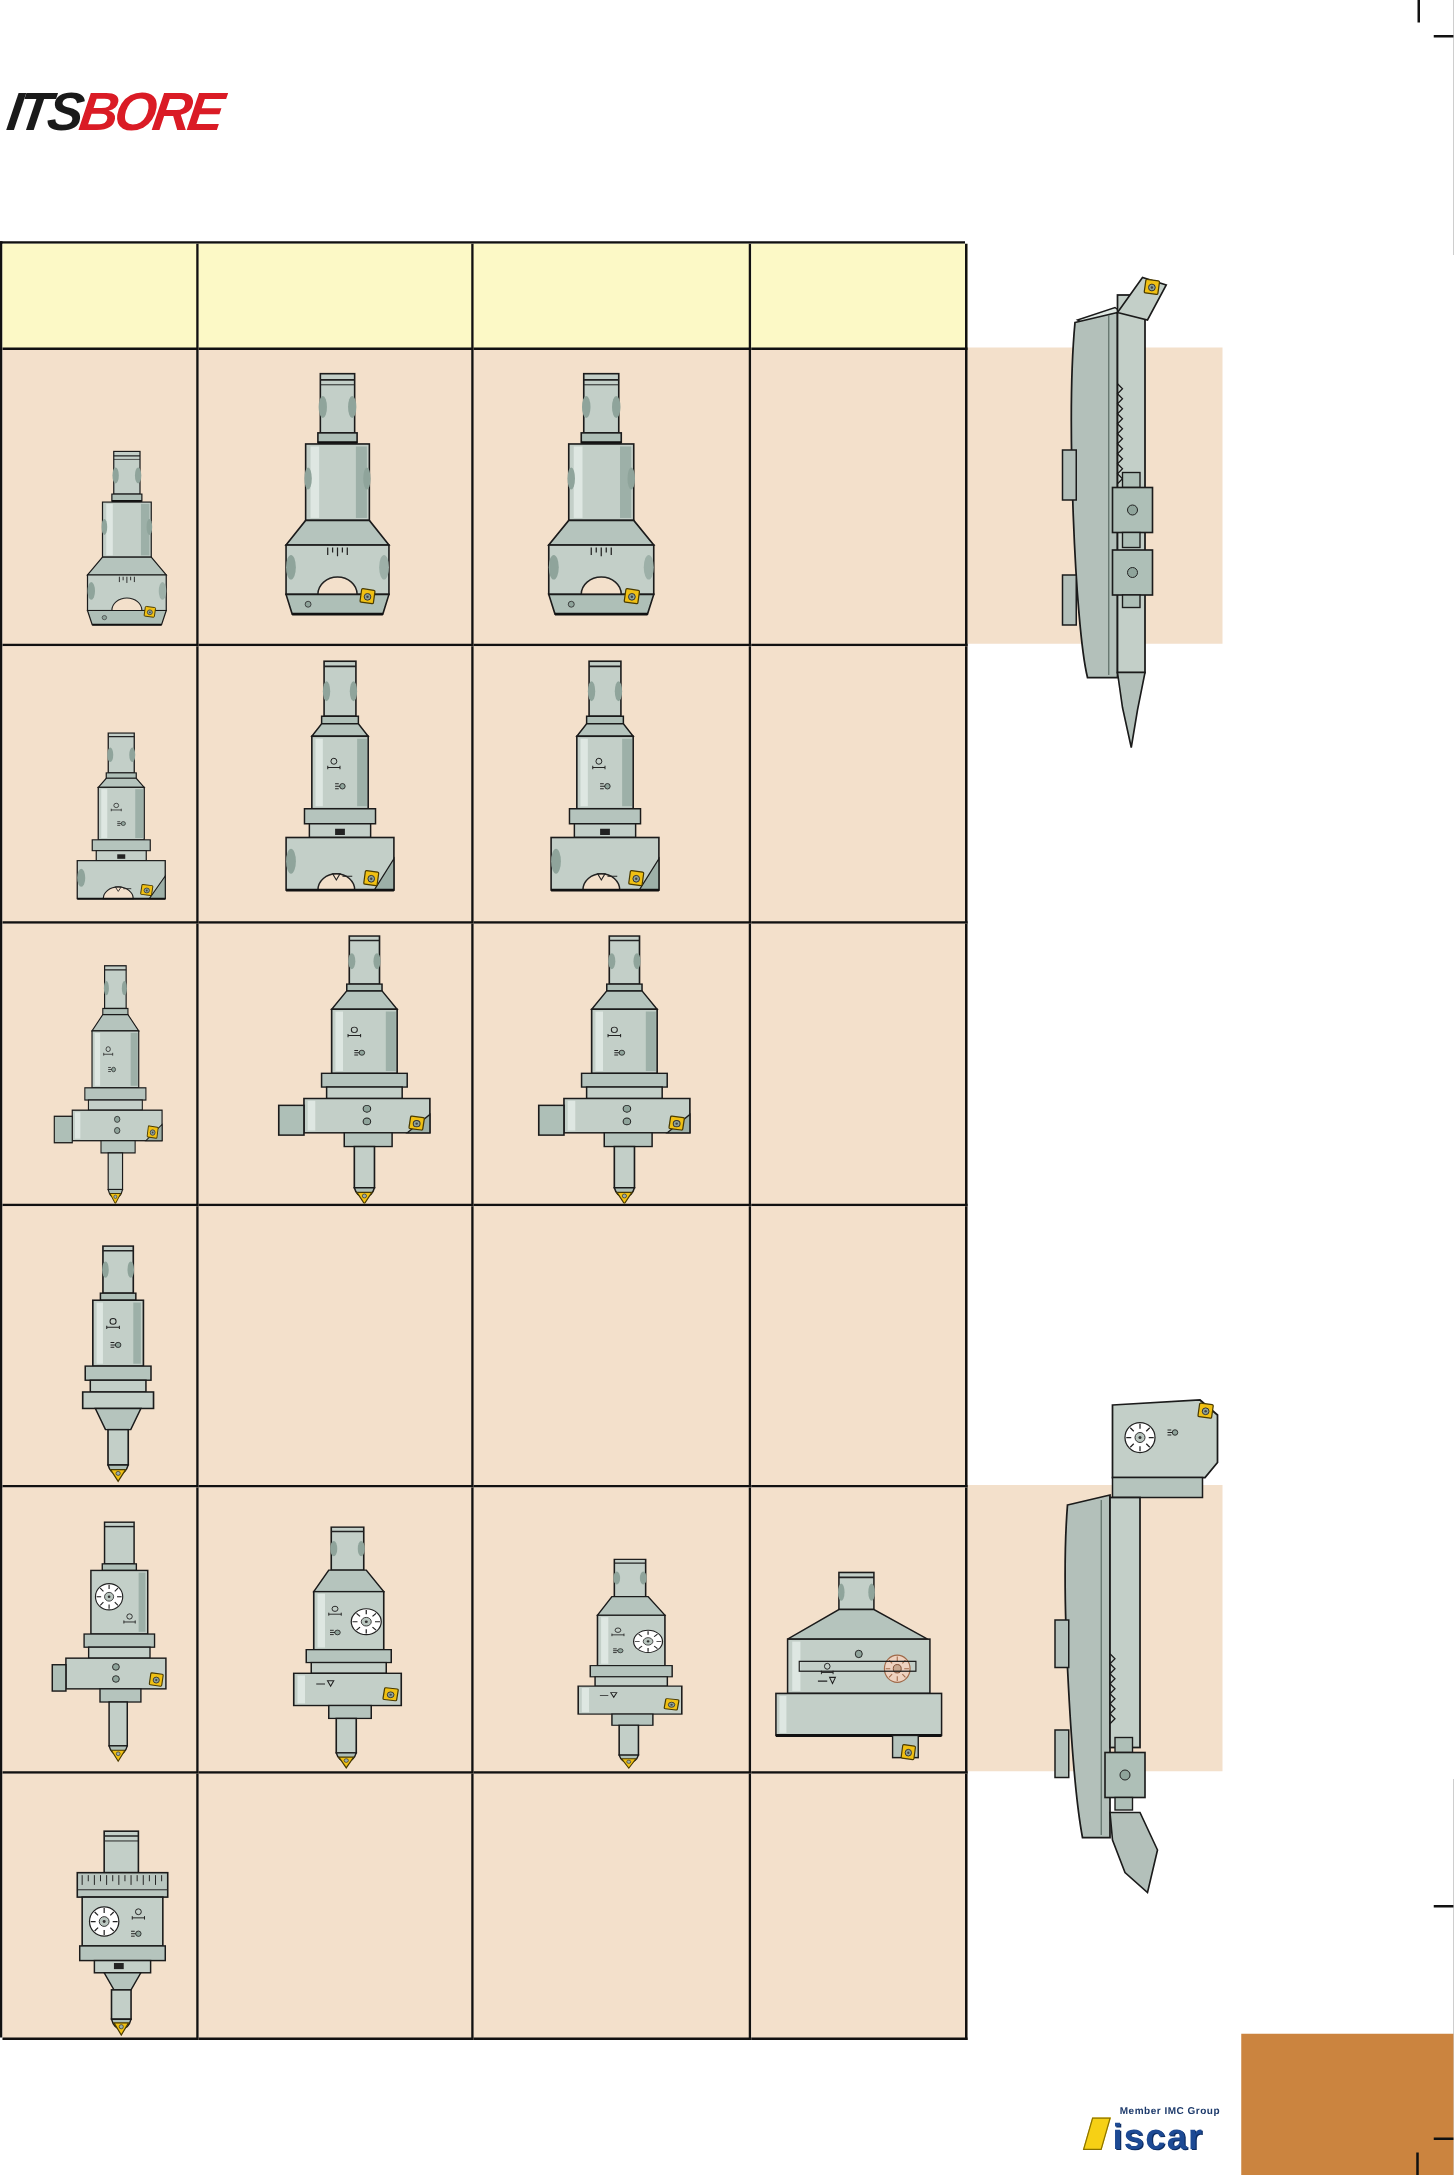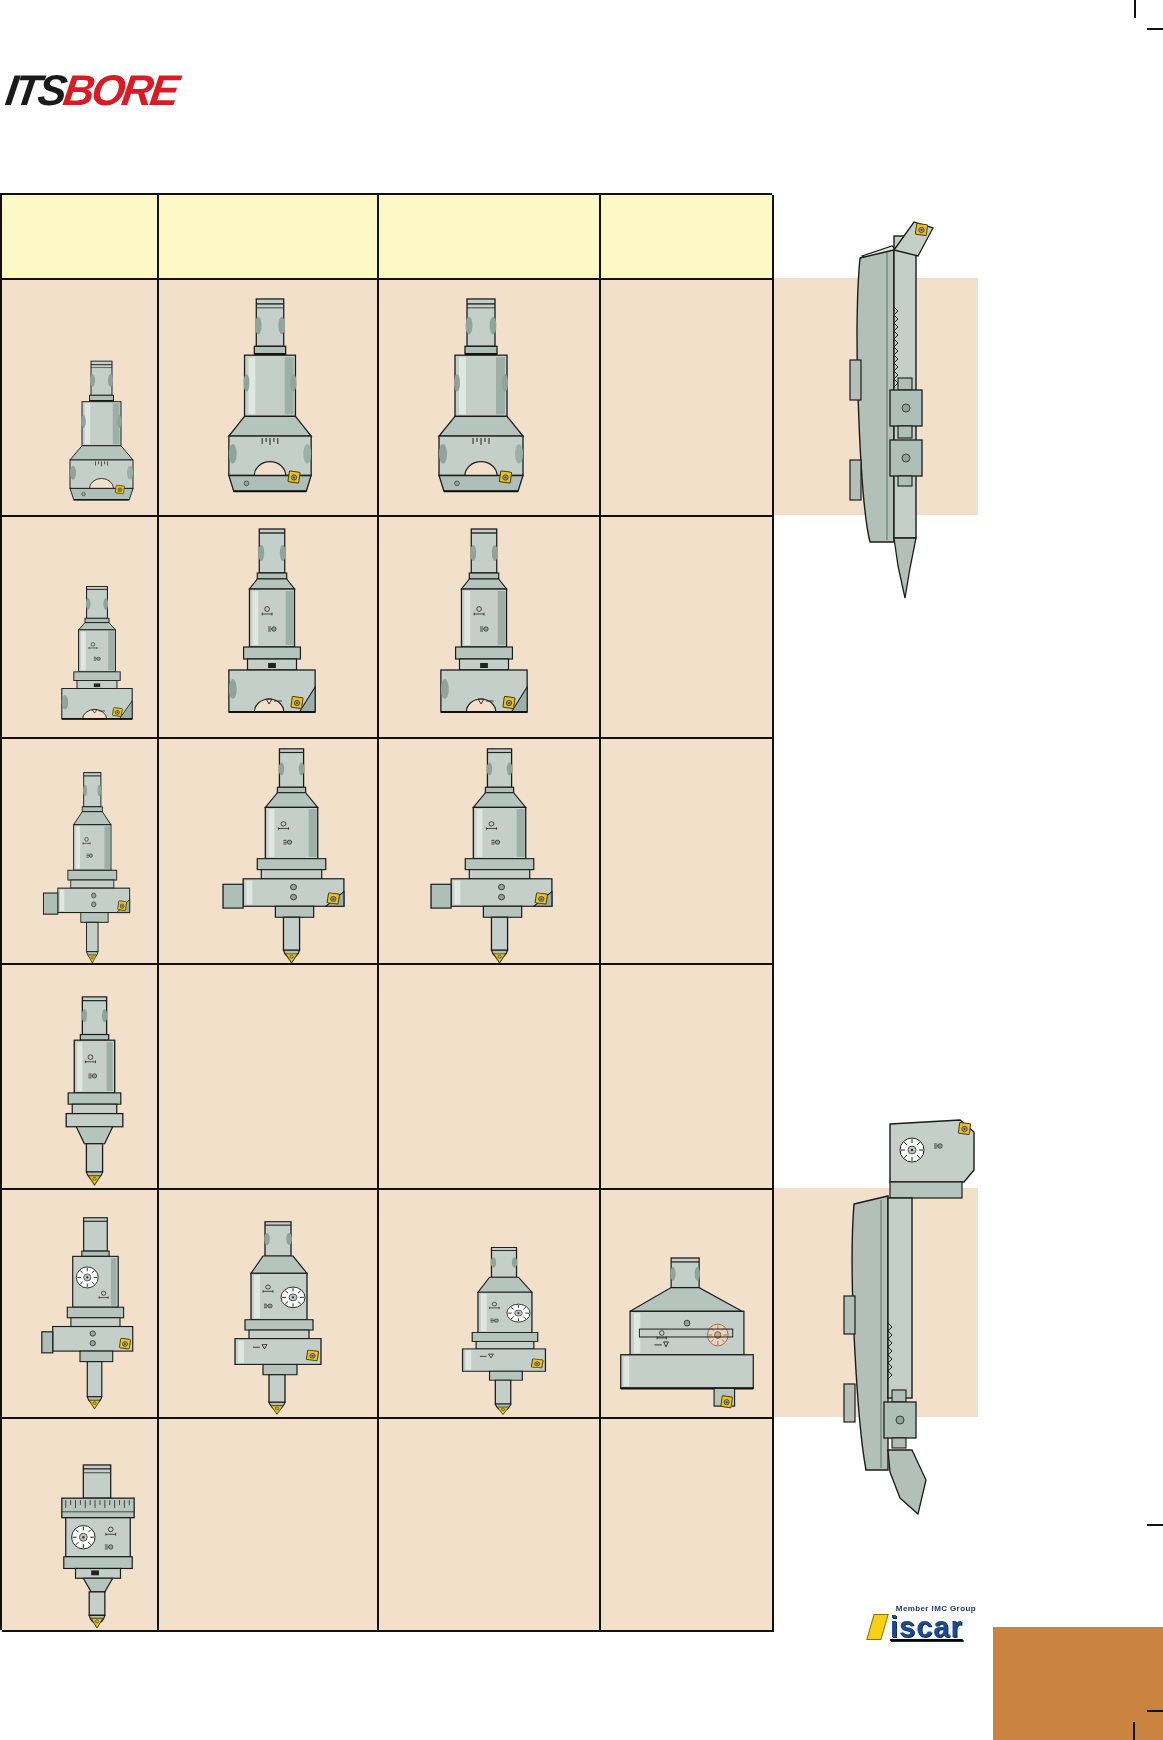--- a/index.html
+++ b/index.html
@@ -30,26 +30,26 @@
   }
   .cell.head{background:#fcf9c6;}
   .cell.body{background:#f3e0cb;}
   .tool{position:absolute;}
   
   .band{position:absolute;background:#f3e0cb;}
   .band-upper{left:772px;top:278px;width:206px;height:237px;}
   .band-lower{left:772px;top:1188px;width:206px;height:229px;}
   .side-tool{position:absolute;}
   
-  .iscar-block{position:absolute;left:858px;top:1604px;width:120px;}
+  .iscar-block{position:absolute;left:858px;top:1684px;width:120px;}
   .member-label{
     font-size:8px;font-weight:bold;color:#1d3a6b;text-align:right;
     letter-spacing:0.4px;margin:0 2px 1px 0;
   }
-  .iscar-row{display:flex;align-items:center;text-decoration:underline;}
+  .iscar-row{display:flex;align-items:flex-end;}
   .iscar-diamond{
     width:13px;height:24px;background:#f6d015;border:1px solid #8a7200;
     transform:skewX(-16deg);margin:0 5px 2px 12px;
   }
   .iscar-word{
     font-size:29px;font-weight:bold;color:#1d4a94;letter-spacing:1px;
     line-height:0.8;text-shadow:1px 1px 0 #0d2d63;
   }
   .orange-box{position:absolute;left:993px;top:1627px;width:170px;height:113px;background:#cb843f;}
   

